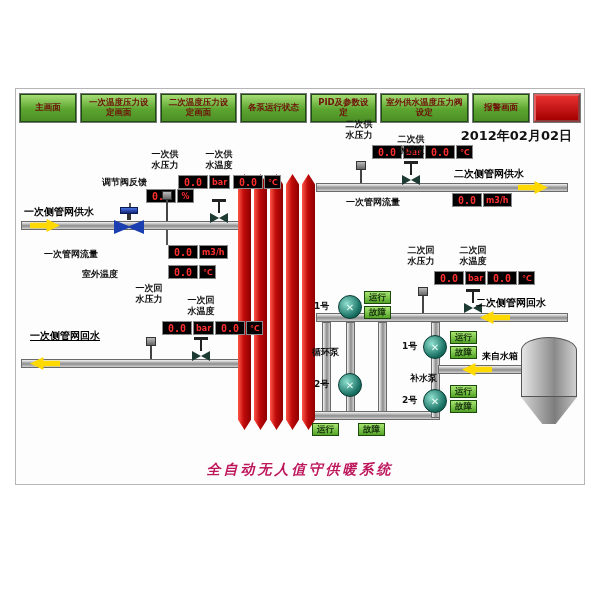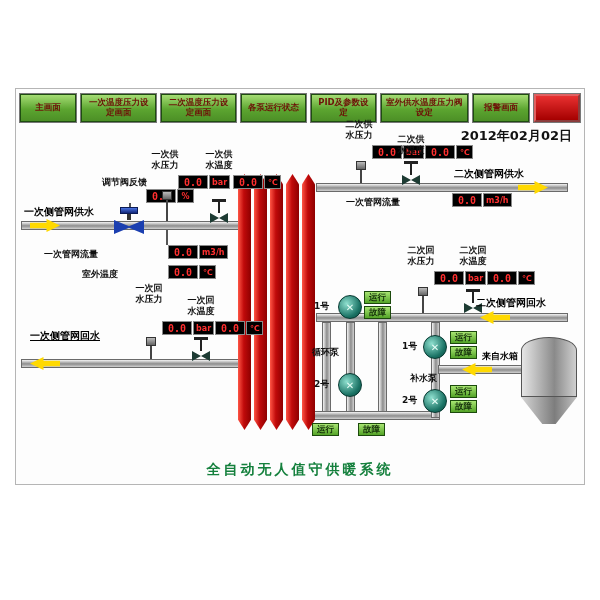--- a/index.html
+++ b/index.html
@@ -59,21 +59,21 @@
   .pump::after { content:"✕"; }
 
   
   .ind { position:absolute; width:27px; height:13px; background:linear-gradient(#a8e572,#54a428); border:1px solid #1c4a0d; color:#14300a; font-size:8.5px; font-weight:bold; display:flex; align-items:center; justify-content:center; z-index:7; }
 
   
   .tank { position:absolute; left:505px; top:248px; width:56px; height:88px; z-index:4; }
   .tank-body { width:100%; height:60px; background:linear-gradient(90deg,#e6e6e6,#8a8a8a 60%,#d0d0d0); border:1px solid #555; border-radius:50% 50% 0 0 / 22% 22% 0 0; }
   .tank-cone { width:100%; height:27px; background:linear-gradient(90deg,#d6d6d6,#7d7d7d 60%,#c2c2c2); clip-path:polygon(0 0,100% 0,62% 100%,38% 100%); }
 
-  .main-title { position:absolute; left:0; right:0; top:372px; text-align:center; font-size:14px; font-weight:bold; letter-spacing:3px; color:#15803d; }
+  .main-title { position:absolute; left:0; right:0; top:372px; text-align:center; font-size:14px; font-weight:bold; letter-spacing:3px; color:#be185d;font-style:italic; }
 </style>
 </head>
 <body>
 
 <div class="screen">
 
   <div class="toolbar">
     <div class="btn narrow">主画面</div>
     <div class="btn">一次温度压力设定画面</div>
     <div class="btn">二次温度压力设定画面</div>

